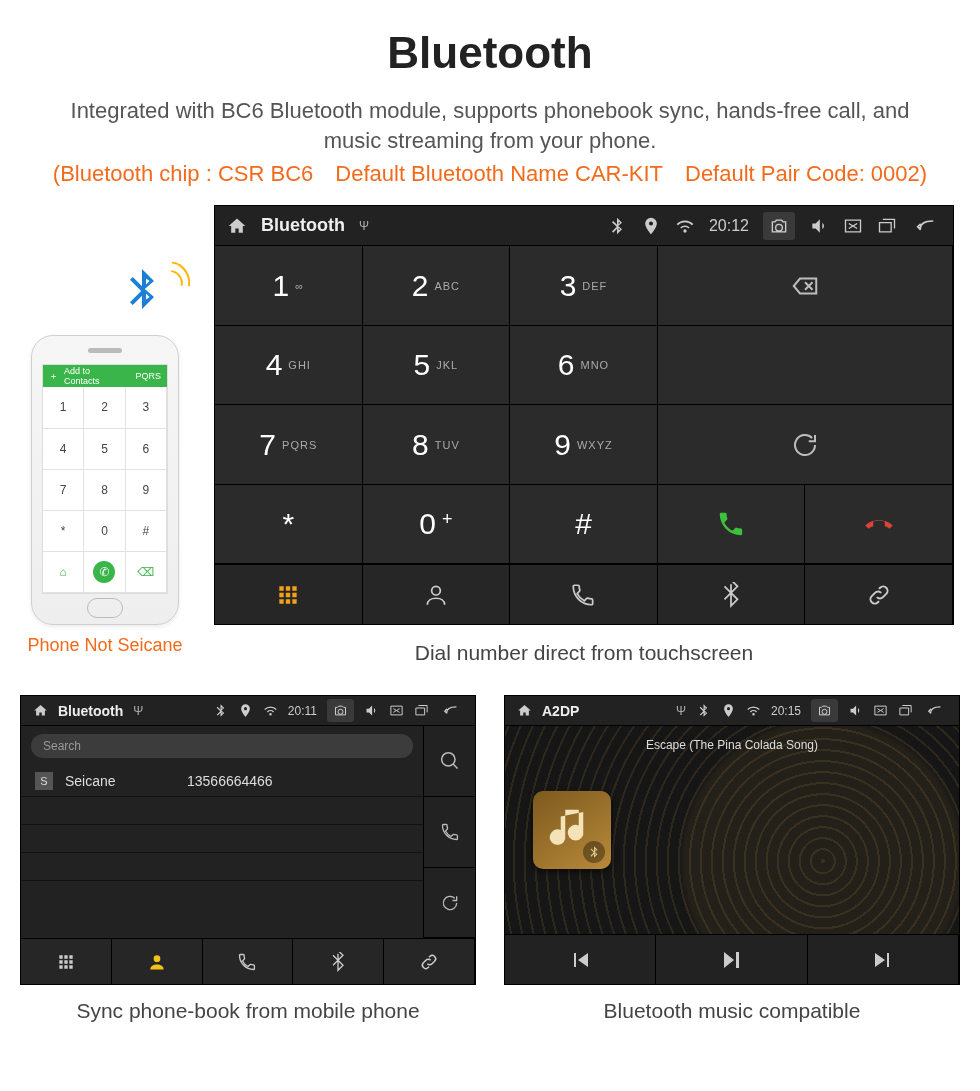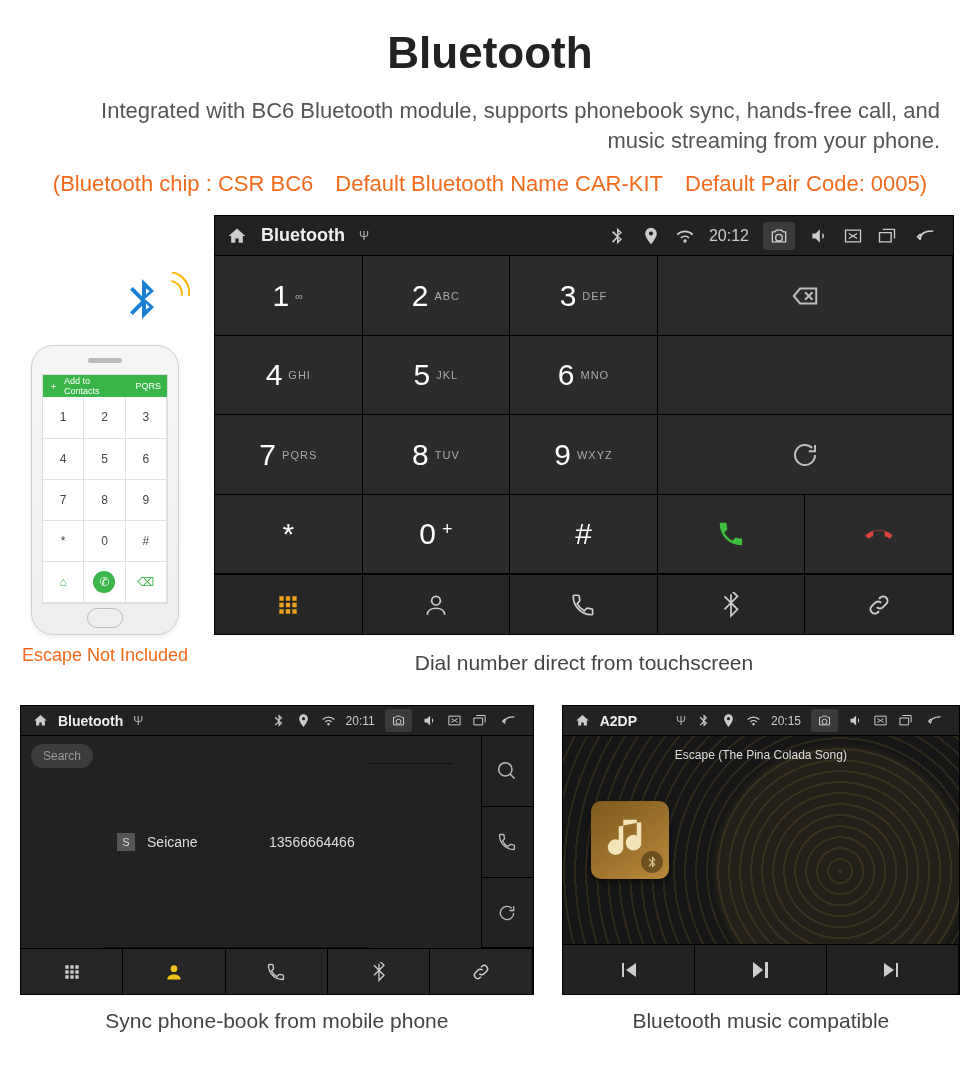--- a/index.html
+++ b/index.html
@@ -12,24 +12,24 @@
     overflow: hidden;
   }
   .title {
     text-align: center;
     font-size: 44px;
     font-weight: bold;
     color: #222;
     padding-top: 28px;
   }
   .subtitle {
-    text-align: right;
+    text-align: center;
     font-size: 22px;
     color: #555;
-    margin: 18px 40px 16px;
+    margin: 18px 40px 6px;
     line-height: 1.35;
   }
   .subline {
     text-align: center;
     font-size: 22px;
     color: #f26a1b;
     margin-bottom: 18px;
   }
 
   
@@ -177,21 +177,21 @@
   .bot-col{ flex:1; display:flex; flex-direction:column; }
   .unit-sm{ width:100%; height:290px; }
   .unit-sm .statusbar{ height:30px; font-size:12px; gap:10px; }
   .unit-sm .sb-ic{ width:15px; height:15px; }
   .unit-sm .sb-title{ font-size:14px; }
   .unit-sm .dial-tabs{ height:46px; }
   .unit-sm .dial-tabs svg{ width:20px; height:20px; }
 
   
   .pb-body{ flex:1; display:flex; }
-  .pb-list{ flex:1; display:flex; flex-direction:row; }
+  .pb-list{ flex:1; display:flex; flex-direction:column; }
   .pb-search{
     margin:8px 10px; height:24px; background:#3c3c3c; border-radius:12px;
     color:#999; font-size:12px; padding:0 12px; display:flex; align-items:center;
   }
   .pb-row{
     display:flex; align-items:center; gap:12px; padding:6px 14px;
     border-bottom:1px solid #111; font-size:14px; color:#ddd;
   }
   .pb-badge{
     width:18px;height:18px;background:#555;font-size:11px;
@@ -323,21 +323,21 @@
         <path d="M16 5h2v14h-2zM4 5v14l10-7z"></path>
       </symbol>
     <symbol id="i-playpause" viewBox="0 0 24 24">
         <path d="M5 4v16l10-8zM17 4h3v16h-3z"></path>
       </symbol>
   </defs>
 </svg>
 
 <h1 class="title">Bluetooth</h1>
 <p class="subtitle">Integrated with BC6 Bluetooth module, supports phonebook sync, hands-free call, and music streaming from your phone.</p>
-<p class="subline">(Bluetooth chip : CSR BC6 Default Bluetooth Name CAR-KIT Default Pair Code: 0005)</p>
+<p class="subline">(Bluetooth chip : CSR BC6 Default Bluetooth Name CAR-KIT Default Pair Code: 0002)</p>
 
 <div class="top-row">
 
   <div class="phone-col">
     <div class="bt-badge">
       <svg viewBox="0 0 24 24" fill="#1b7fd6">
           <use href="#i-bt"></use>
         </svg>
       <span class="bt-wave bt-w1"></span><span class="bt-wave bt-w2"></span>
     </div>
@@ -363,21 +363,21 @@
             <div>0</div>
             <div>#</div>
           <div class="accent">⌂</div>
           <div>
               <span class="call">✆</span>
             </div>
           <div class="accent">⌫</div>
         </div>
       </div>
     </div>
-    <div class="phone-caption">Escape Not Included</div>
+    <div class="phone-caption">Phone Not Seicane</div>
   </div>
 
   <div>
     <div class="unit unit-big">
 
       <div class="statusbar">
         <svg class="sb-ic">
             <use href="#i-home"></use>
           </svg>
         <span class="sb-title">Bluetooth</span>

